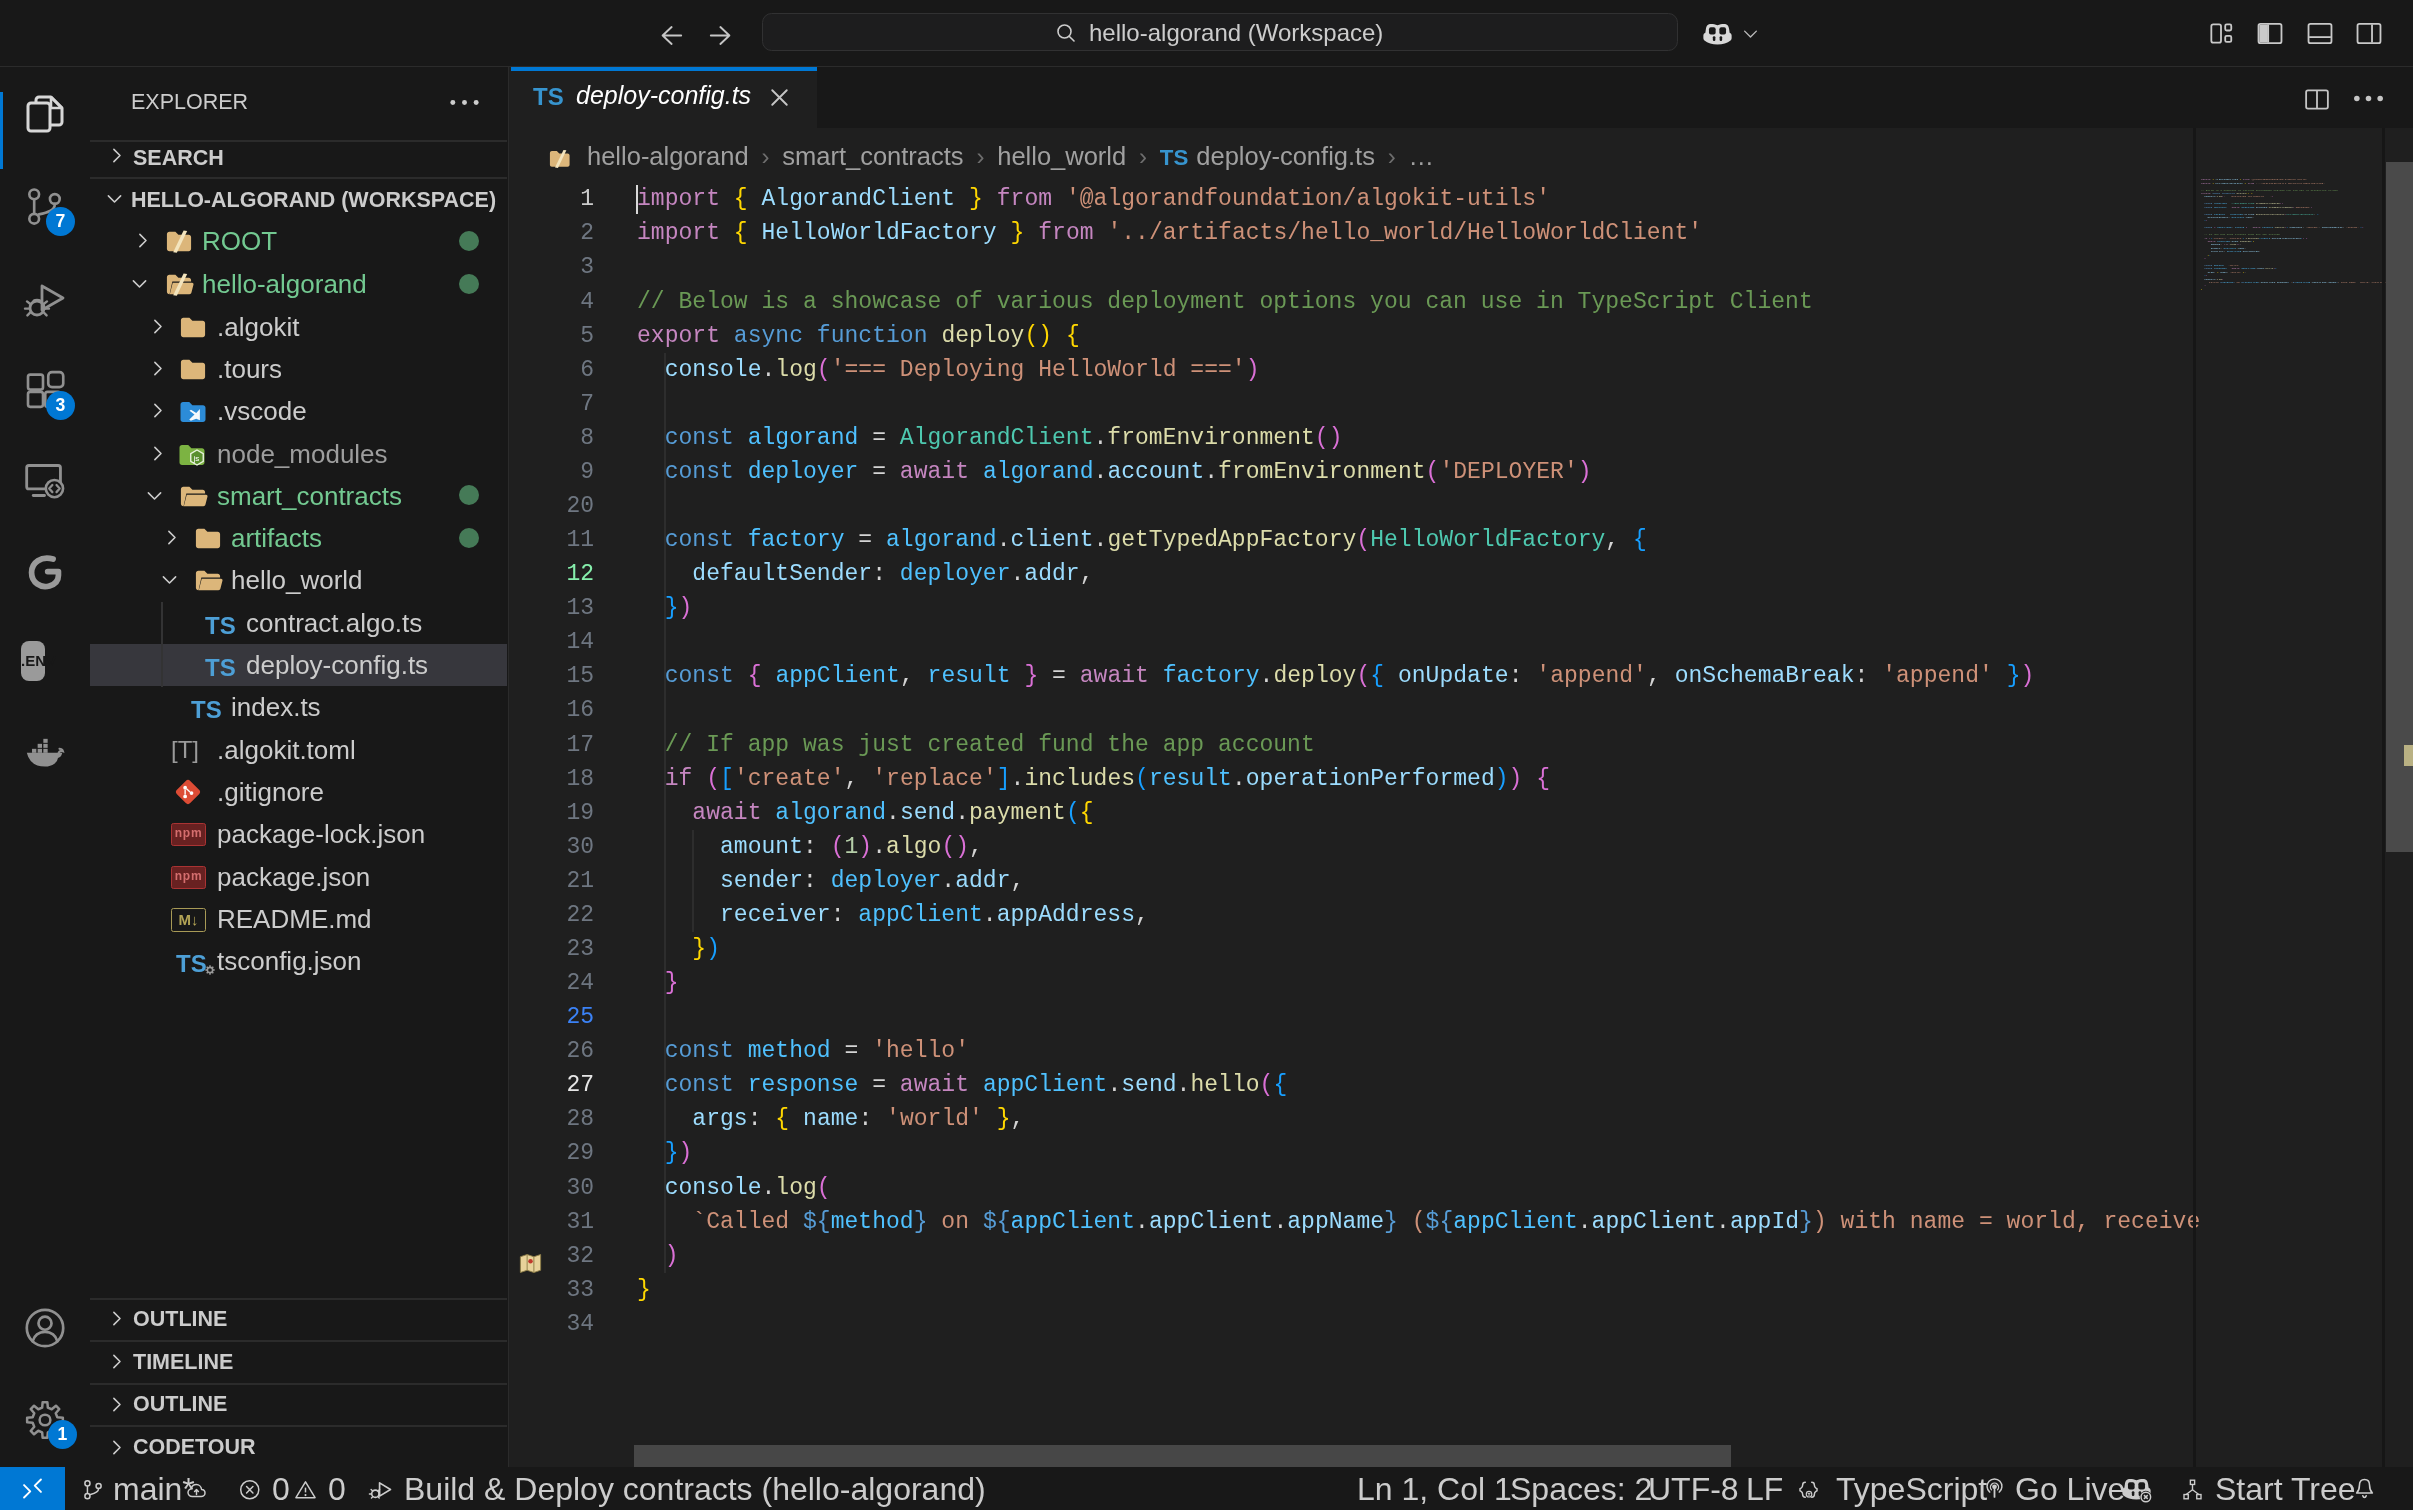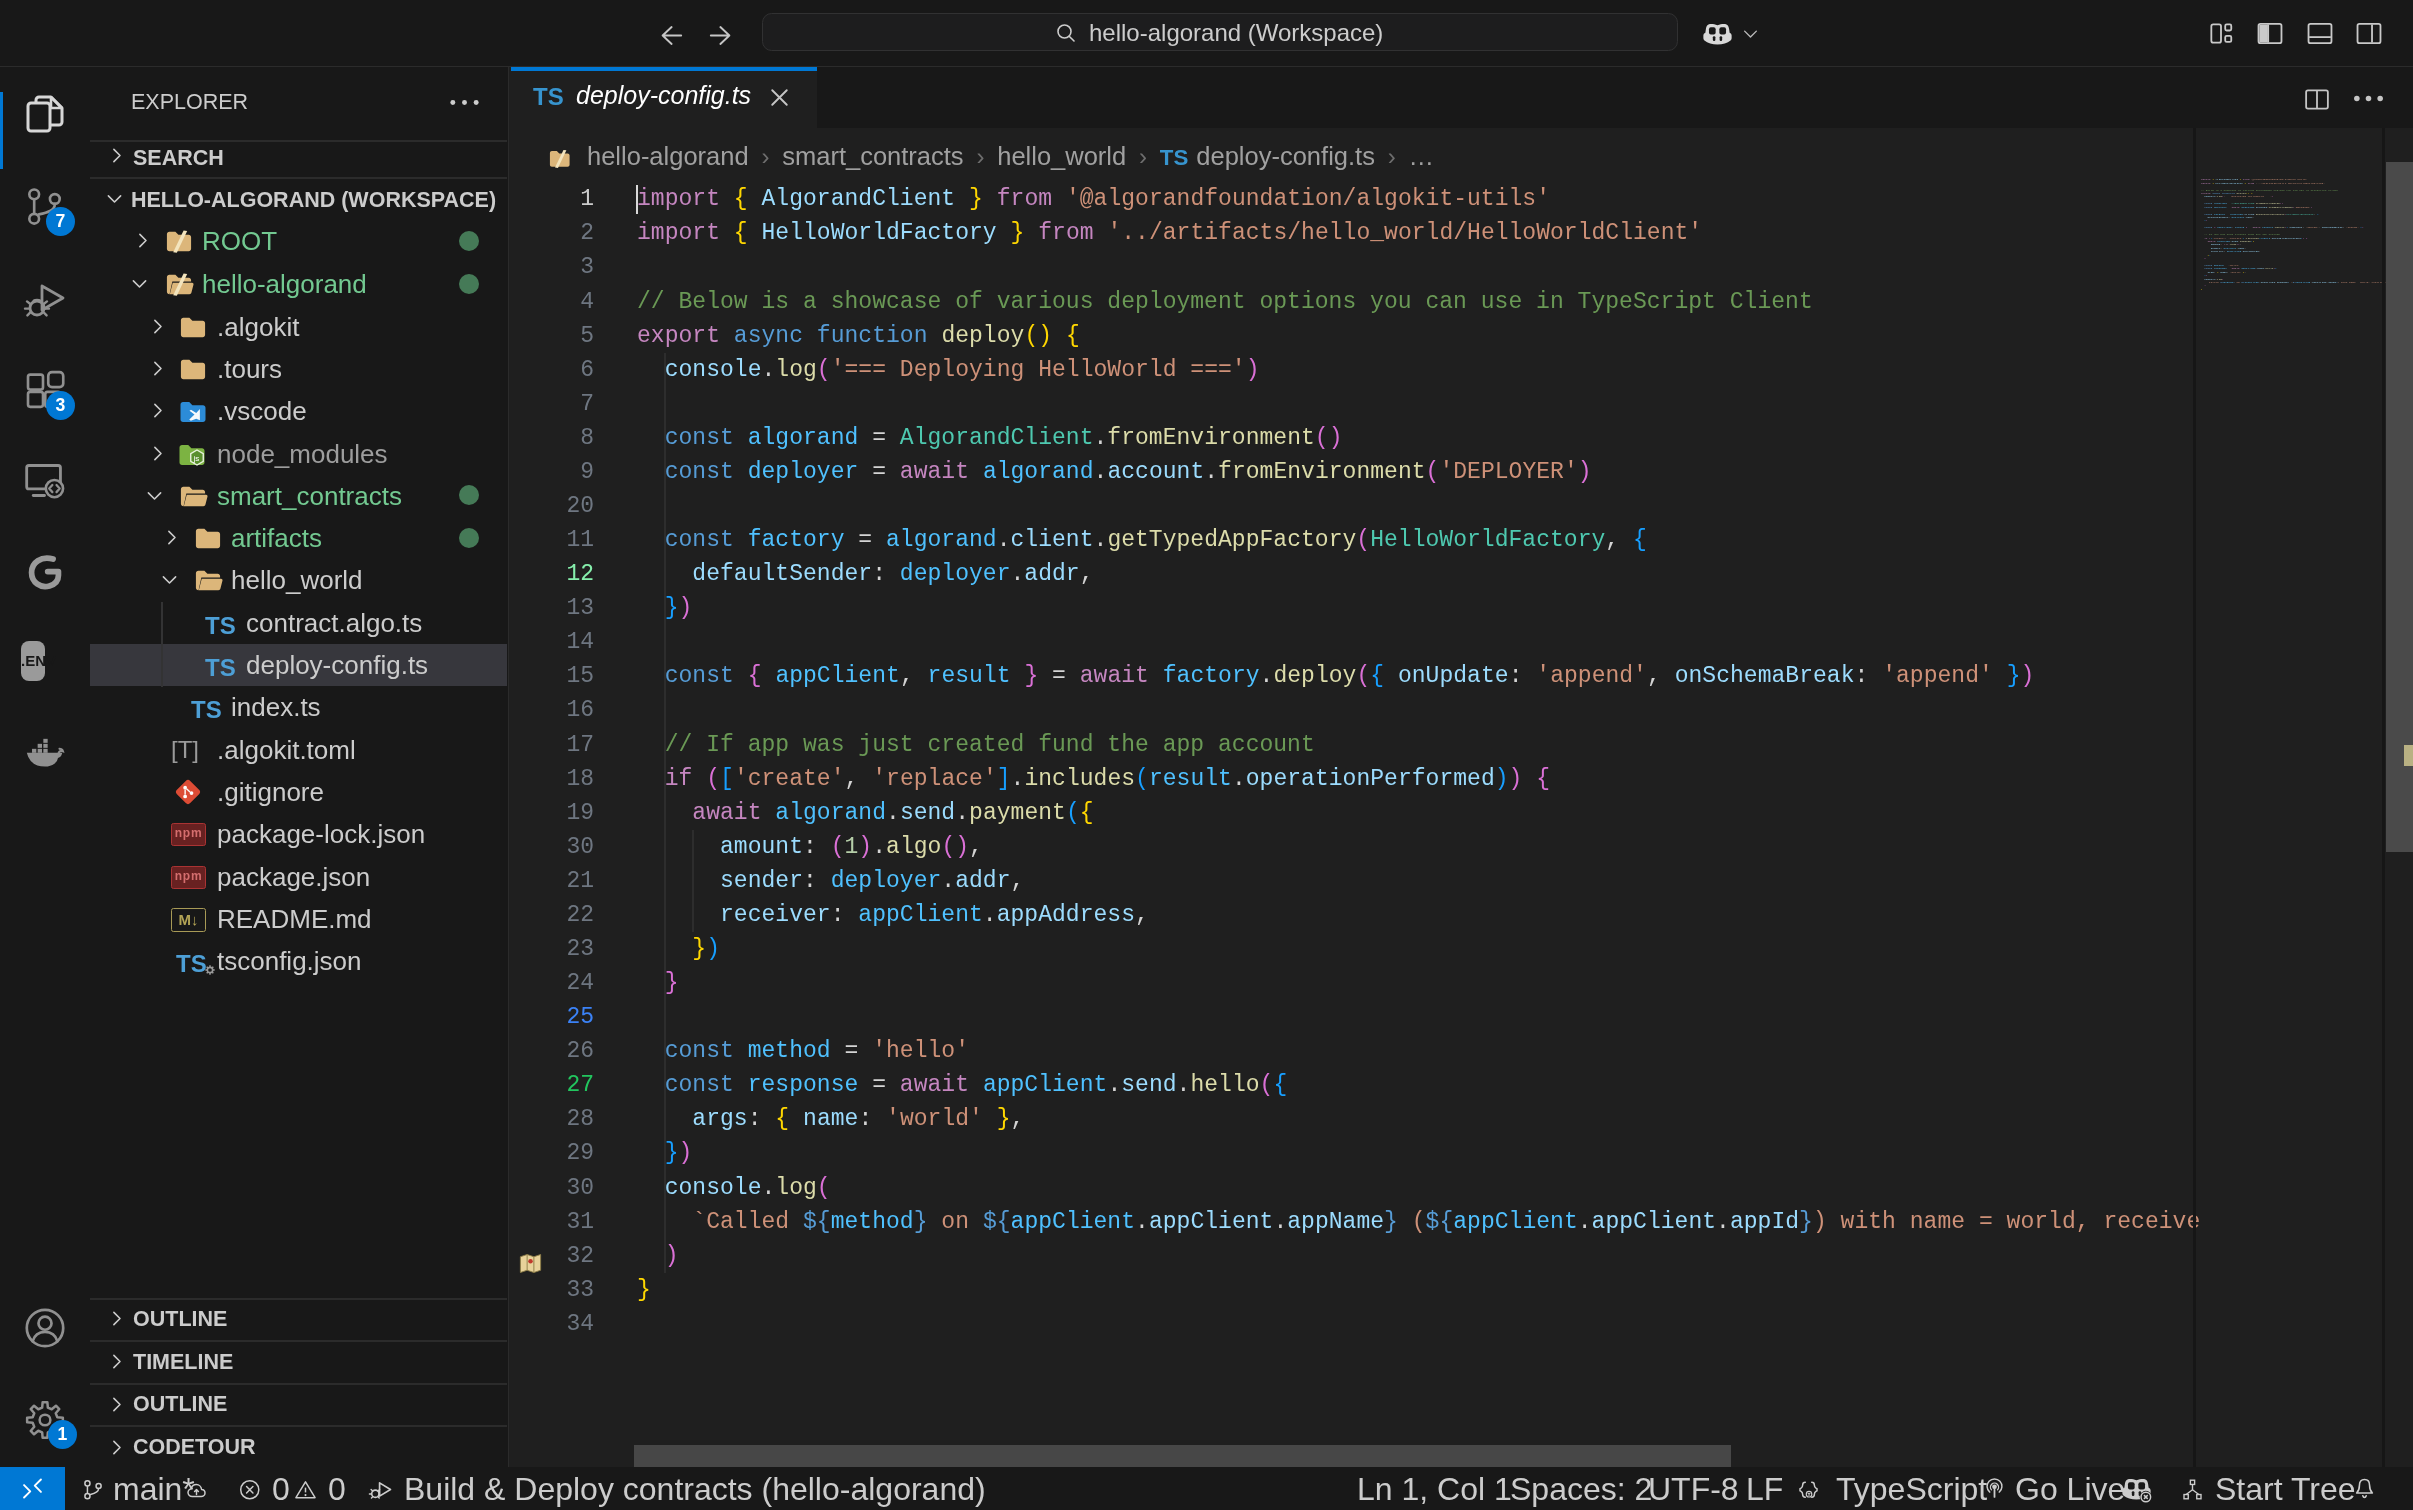--- a/index.html
+++ b/index.html
@@ -362,21 +362,21 @@
 <div class="ln" style="left:0;top:600px;color:#6e7681">17</div>
 <div class="ln" style="left:0;top:634px;color:#6e7681">18</div>
 <div class="ln" style="left:0;top:668px;color:#6e7681">19</div>
 <div class="ln" style="left:0;top:702px;color:#6e7681">30</div>
 <div class="ln" style="left:0;top:736px;color:#6e7681">21</div>
 <div class="ln" style="left:0;top:770px;color:#6e7681">22</div>
 <div class="ln" style="left:0;top:804px;color:#6e7681">23</div>
 <div class="ln" style="left:0;top:838px;color:#6e7681">24</div>
 <div class="ln" style="left:0;top:872px;color:#3b82f6">25</div>
 <div class="ln" style="left:0;top:906px;color:#6e7681">26</div>
-<div class="ln" style="left:0;top:940px;color:#22c55e">27</div>
+<div class="ln" style="left:0;top:940px;color:#e5e5e5">27</div>
 <div class="ln" style="left:0;top:974px;color:#6e7681">28</div>
 <div class="ln" style="left:0;top:1008px;color:#6e7681">29</div>
 <div class="ln" style="left:0;top:1043px;color:#6e7681">30</div>
 <div class="ln" style="left:0;top:1077px;color:#6e7681">31</div>
 <div class="ln" style="left:0;top:1111px;color:#6e7681">32</div>
 <div class="ln" style="left:0;top:1145px;color:#6e7681">33</div>
 <div class="ln" style="left:0;top:1179px;color:#6e7681">34</div>
 <div class="cl" style="top:54px"><i class="kw">import</i><i class="w"> </i><i class="g">{</i><i class="w"> </i><i class="pr">AlgorandClient</i><i class="w"> </i><i class="g">}</i><i class="w"> </i><i class="kw">from</i><i class="w"> </i><i class="s">'@algorandfoundation/algokit-utils'</i></div>
 <div class="cl" style="top:88px"><i class="kw">import</i><i class="w"> </i><i class="g">{</i><i class="w"> </i><i class="pr">HelloWorldFactory</i><i class="w"> </i><i class="g">}</i><i class="w"> </i><i class="kw">from</i><i class="w"> </i><i class="s">'../artifacts/hello_world/HelloWorldClient'</i></div>
 <div class="cl" style="top:122px"></div>

